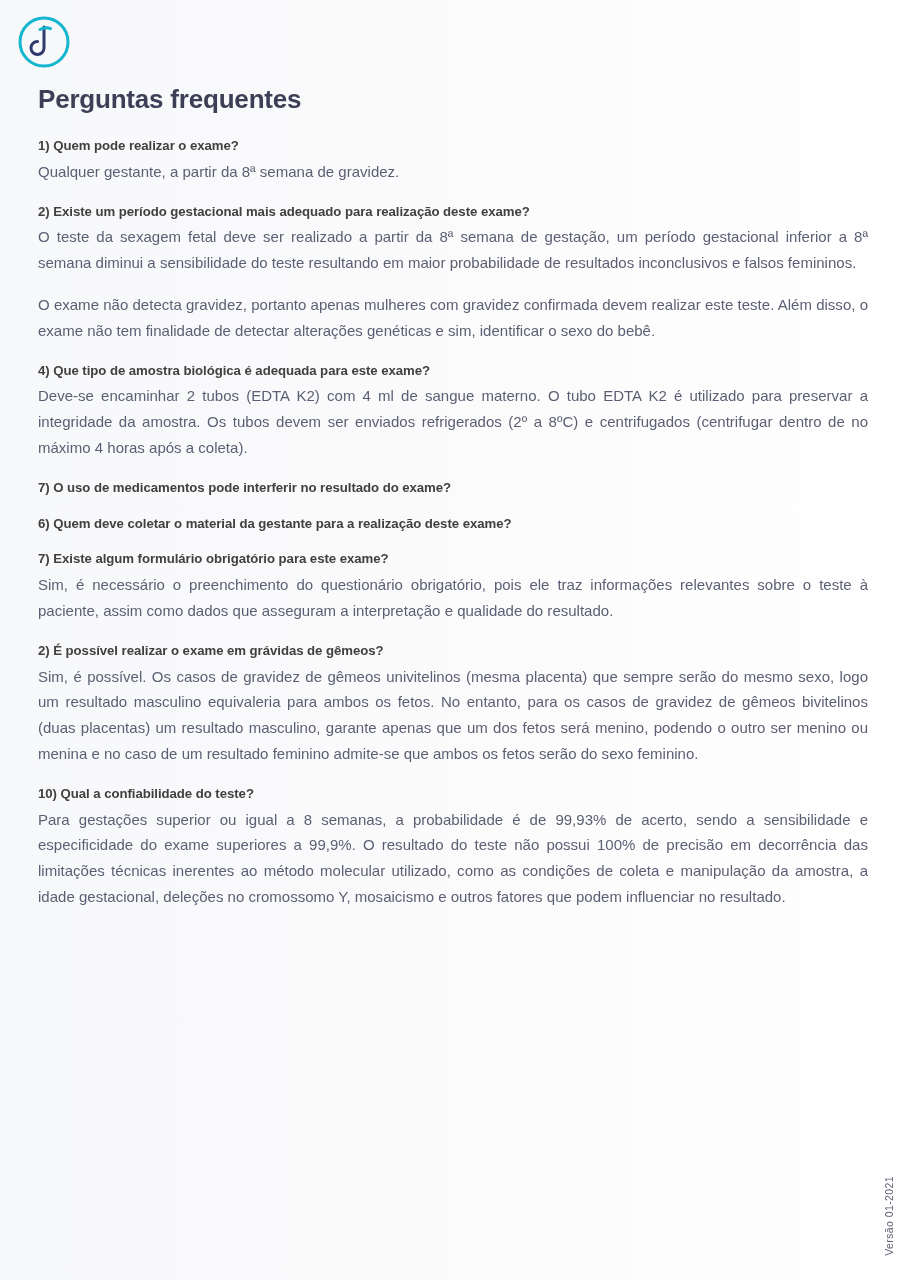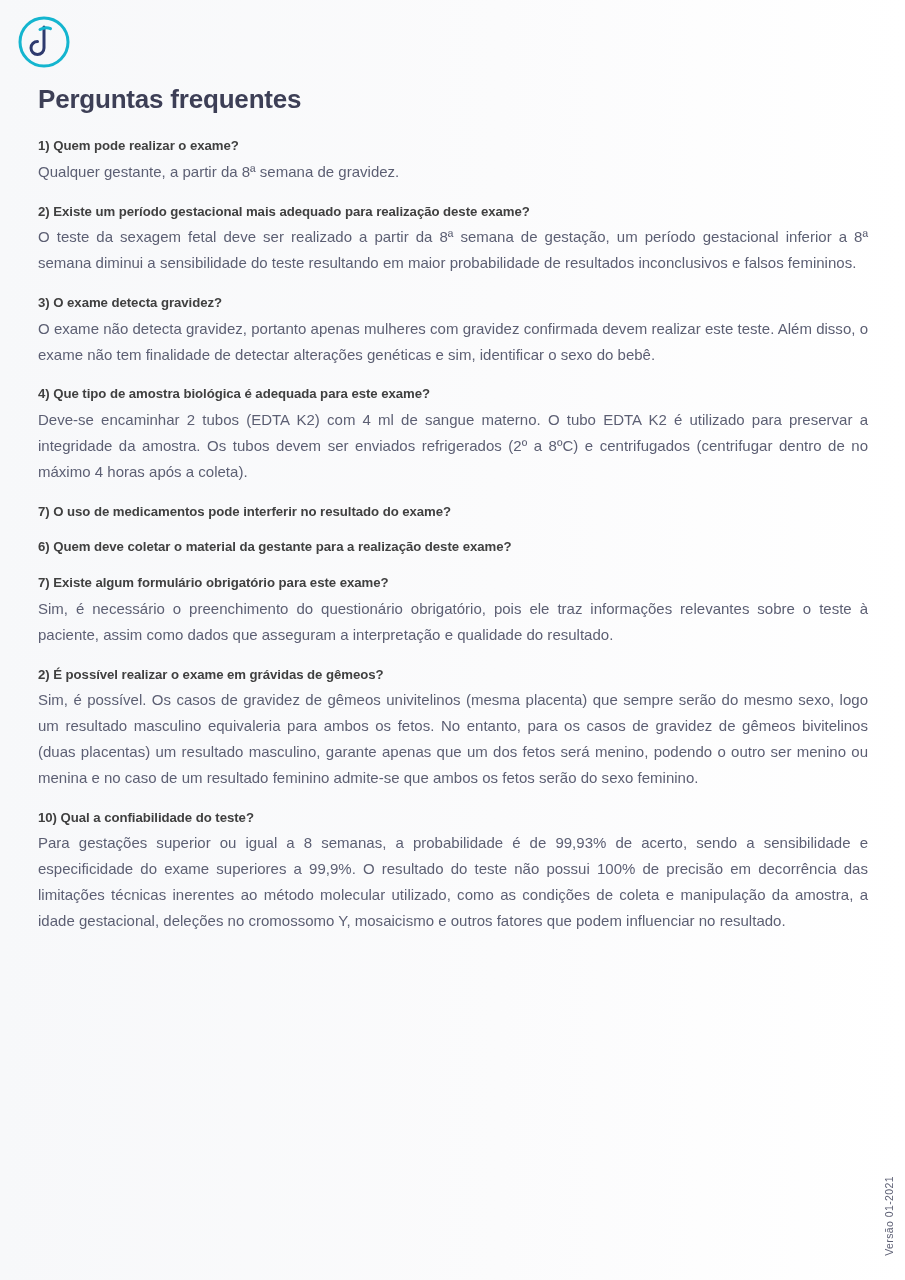--- a/index.html
+++ b/index.html
@@ -96,21 +96,20 @@
       <p class="faq-q">1) Quem pode realizar o exame?</p>
       <p class="faq-a left">Qualquer gestante, a partir da 8ª semana de gravidez.</p>
     </div>
 
     <div class="faq-item">
       <p class="faq-q">2) Existe um período gestacional mais adequado para realização deste exame?</p>
       <p class="faq-a">O teste da sexagem fetal deve ser realizado a partir da 8ª semana de gestação, um período gestacional inferior a 8ª semana diminui a sensibilidade do teste resultando em maior probabilidade de resultados inconclusivos e falsos femininos.</p>
     </div>
 
     <div class="faq-item">
-      <p class="faq-q">3) O exame detecta gravidez?</p>
       <p class="faq-a">O exame não detecta gravidez, portanto apenas mulheres com gravidez confirmada devem realizar este teste. Além disso, o exame não tem finalidade de detectar alterações genéticas e sim, identificar o sexo do bebê.</p>
     </div>
 
     <div class="faq-item">
       <p class="faq-q">4) Que tipo de amostra biológica é adequada para este exame?</p>
       <p class="faq-a">Deve-se encaminhar 2 tubos (EDTA K2) com 4 ml de sangue materno. O tubo  EDTA K2 é utilizado para preservar a integridade da amostra. Os tubos devem ser enviados refrigerados (2º a 8ºC) e centrifugados (centrifugar dentro de no máximo 4 horas após a coleta).</p>
     </div>
 
     <div class="faq-item">
       <p class="faq-q">7) O uso de medicamentos pode interferir no resultado do exame?</p>

